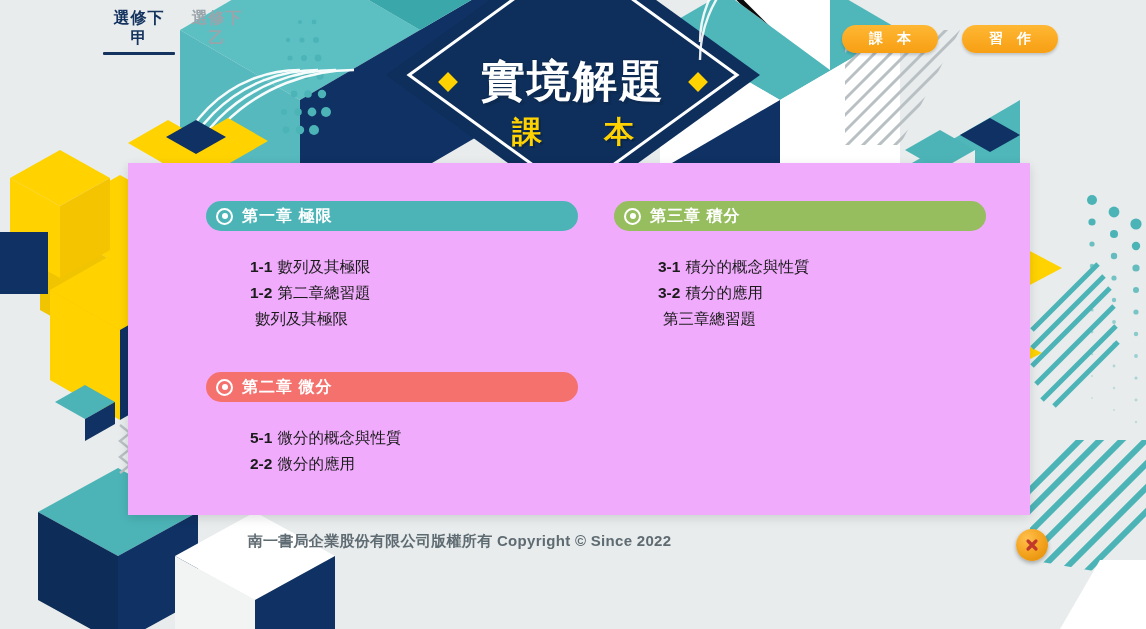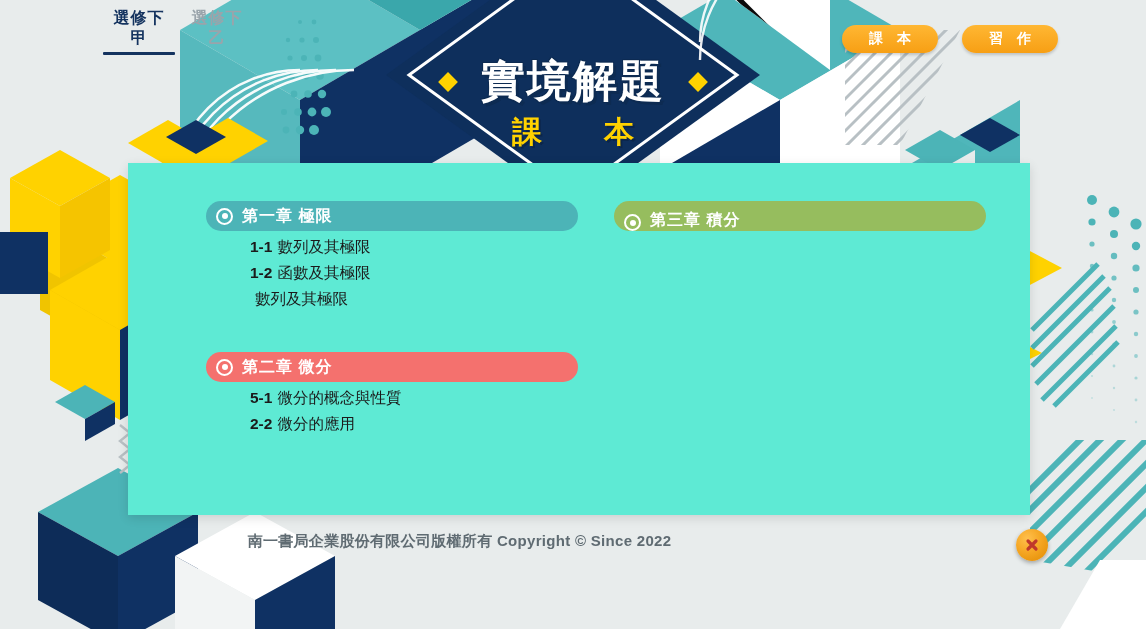--- a/index.html
+++ b/index.html
@@ -57,40 +57,40 @@
   .banner-sub{
     position:absolute;left:573px;top:112px;transform:translateX(-50%);
     font-size:30px;font-weight:bold;color:#ffd200;letter-spacing:16px;text-indent:16px;
     text-shadow:2px 2px 0 rgba(10,30,60,.55);
     white-space:nowrap;
   }
 
   
   .card{
     position:absolute;left:128px;top:163px;width:902px;height:352px;
-    background:#5eead4;z-index:25;
+    background:#f0abfc;z-index:25;
     box-shadow:0 3px 10px rgba(0,0,0,.12);
   }
   .cols{display:flex;padding:38px 46px 0 78px;gap:36px;}
   .col{width:372px;}
 
   .chapter{margin-bottom:10px;}
   .chapter + .chapter{margin-top:40px;}
   .ch-head{
     height:30px;border-radius:15px;display:flex;align-items:center;
     padding-left:10px;gap:9px;cursor:pointer;width:372px;
   }
   .ch-head .ring{
     width:17px;height:17px;border-radius:50%;
     border:2.6px solid #ffffff;display:flex;align-items:center;justify-content:center;flex:none;
   }
   .ch-head .ring i{width:6px;height:6px;border-radius:50%;background:#ffffff;display:block;}
   .ch-title{color:#ffffff;font-size:16px;font-weight:bold;letter-spacing:1px;white-space:nowrap;}
 
-  .ch-items{padding:3px 0 0 44px;}
+  .ch-items{padding:23px 0 0 44px;}
   .ch-item{
     font-size:15.5px;color:#1b1b1b;line-height:26px;white-space:nowrap;cursor:pointer;
   }
   .ch-item .num{font-weight:bold;letter-spacing:0px;margin-right:5px;}
 
   
   .footer{
     position:absolute;left:0;top:532px;width:919px;text-align:center;z-index:30;
     font-size:15px;font-weight:bold;color:#5f6b72;letter-spacing:.3px;
   }
@@ -357,21 +357,21 @@
             <span class="ring">
                 <i></i>
               </span>
             <span class="ch-title">第一章 極限</span>
           </div>
           <div class="ch-items">
             <div class="ch-item">
               <span class="num">1-1</span><span>數列及其極限</span>
             </div>
             <div class="ch-item">
-              <span class="num">1-2</span><span>函數及其極限</span>
+              <span class="num">1-2</span><span>第二章總習題</span>
             </div>
             <div class="ch-item">
               <span class="num"></span><span>數列及其極限</span>
             </div>
           </div>
         </div>
 
         <div class="chapter">
           <div class="ch-head" style="background: rgb(244, 113, 110);">
             <span class="ring">
@@ -387,25 +387,36 @@
               <span class="num">2-2</span><span>微分的應用</span>
             </div>
           </div>
         </div>
 
       </div>
 
       <div class="col">
 
         <div class="chapter">
-          <div class="ch-head" style="background: rgb(150, 189, 94); align-items: flex-end;">
+          <div class="ch-head" style="background: rgb(150, 189, 94);">
             <span class="ring">
                 <i></i>
               </span>
             <span class="ch-title">第三章 積分</span>
+          </div>
+          <div class="ch-items">
+            <div class="ch-item">
+              <span class="num">3-1</span><span>積分的概念與性質</span>
+            </div>
+            <div class="ch-item">
+              <span class="num">3-2</span><span>積分的應用</span>
+            </div>
+            <div class="ch-item">
+              <span class="num"></span><span>第三章總習題</span>
+            </div>
           </div>
         </div>
 
       </div>
 
     </div>
   </div>
 
   <div class="footer">南一書局企業股份有限公司版權所有 Copyright © Since 2022</div>
 

